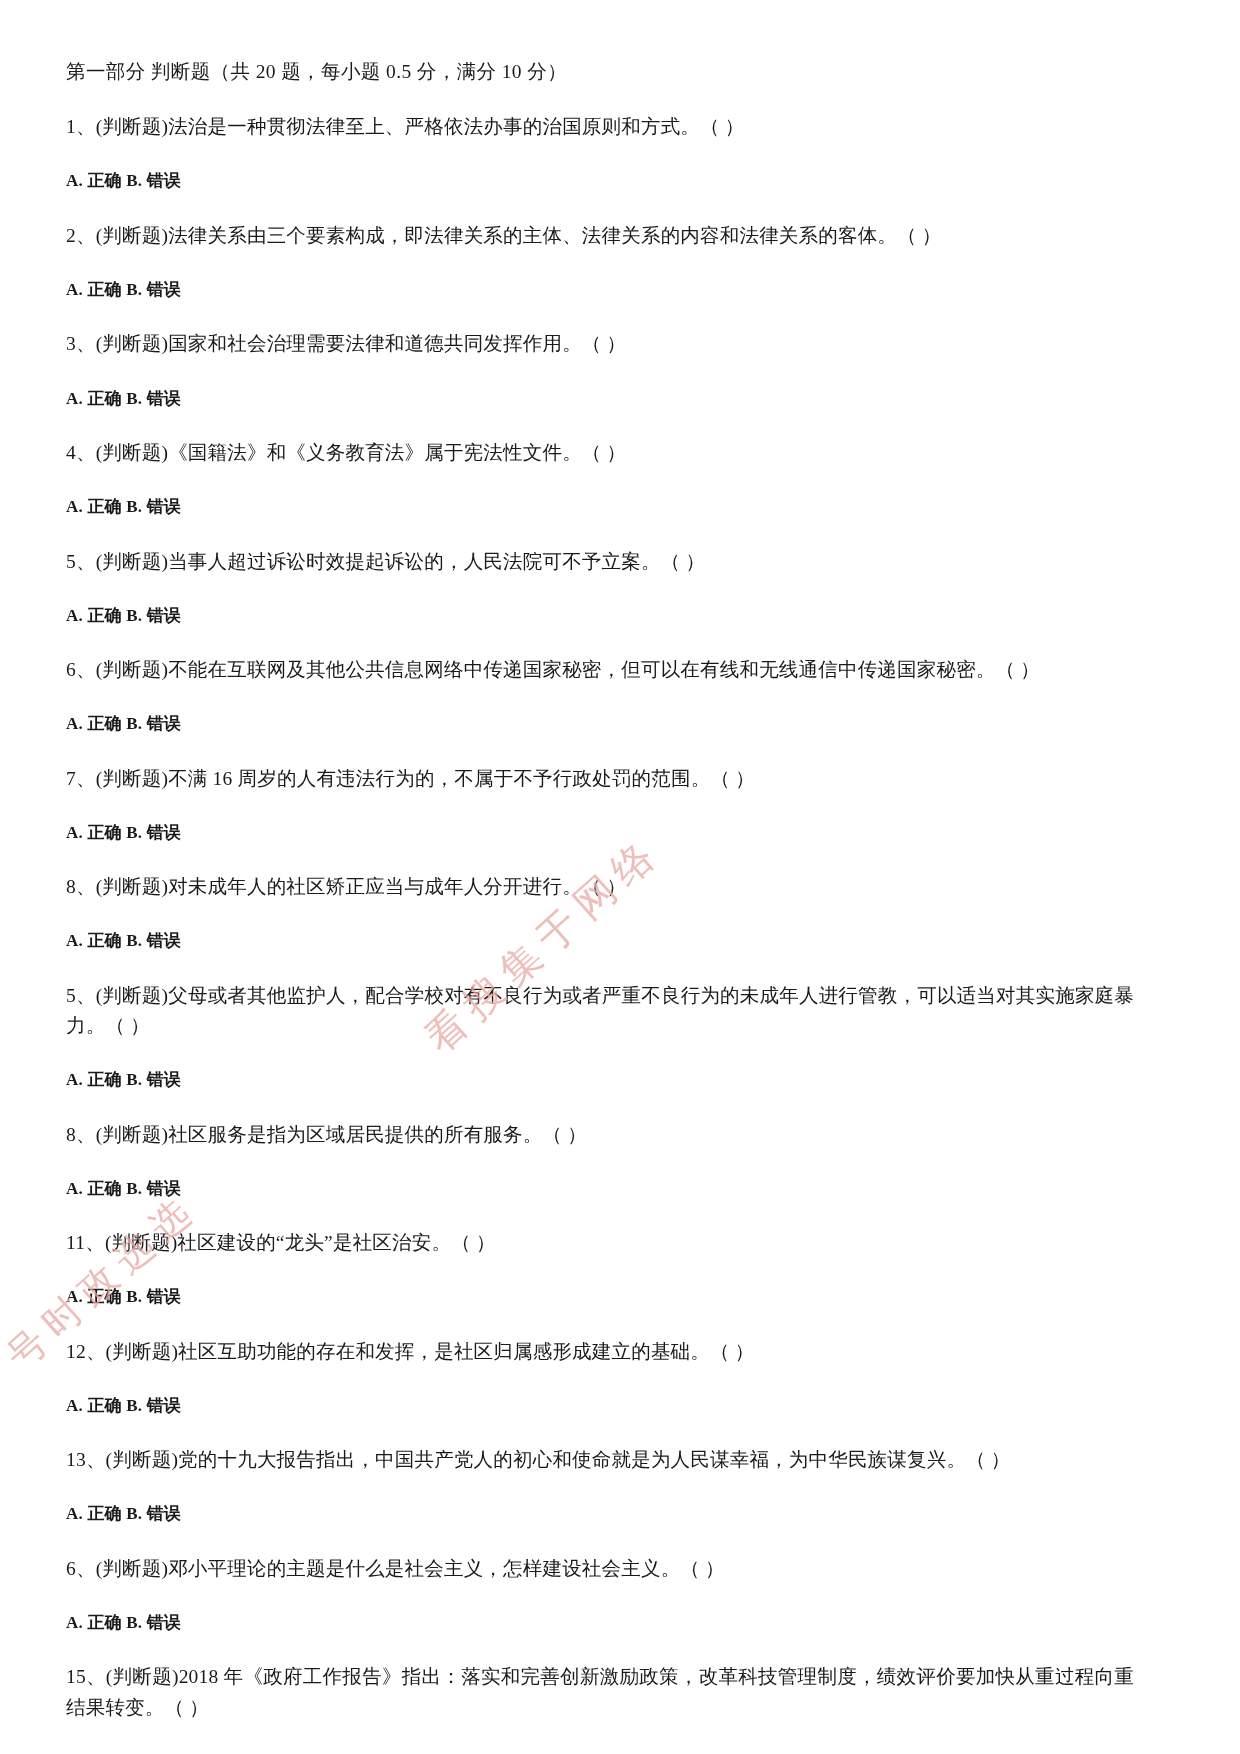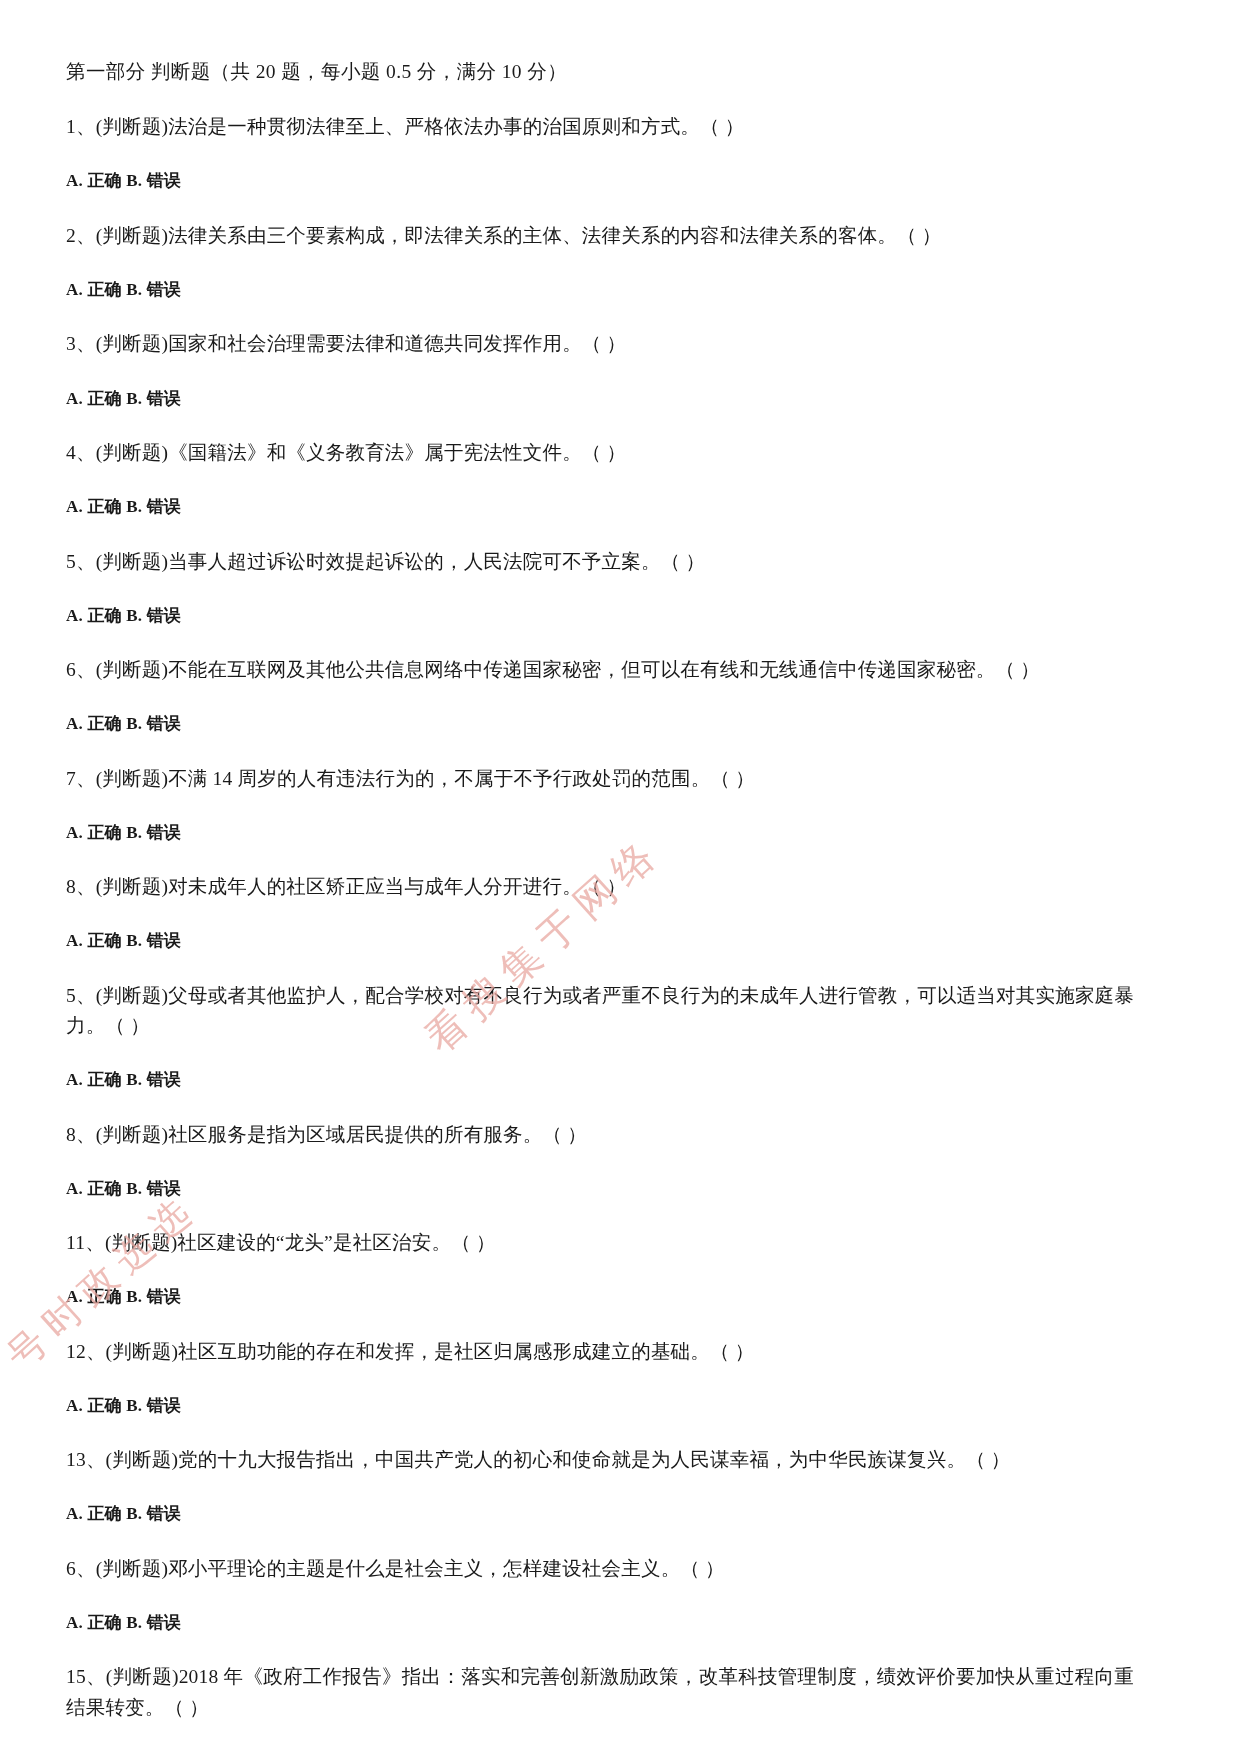--- a/index.html
+++ b/index.html
@@ -110,21 +110,21 @@
     <p class="q-text">5、(判断题)当事人超过诉讼时效提起诉讼的，人民法院可不予立案。（          ）</p>
     <p class="q-options">A. 正确 B. 错误</p>
   </div>
 
   <div class="q-block">
     <p class="q-text">6、(判断题)不能在互联网及其他公共信息网络中传递国家秘密，但可以在有线和无线通信中传递国家秘密。（          ）</p>
     <p class="q-options">A. 正确 B. 错误</p>
   </div>
 
   <div class="q-block">
-    <p class="q-text">7、(判断题)不满 14 周岁的人有违法行为的，不属于不予行政处罚的范围。（          ）</p>
+    <p class="q-text">7、(判断题)不满 16 周岁的人有违法行为的，不属于不予行政处罚的范围。（          ）</p>
     <p class="q-options">A. 正确 B. 错误</p>
   </div>
 
   <div class="q-block">
     <p class="q-text">8、(判断题)对未成年人的社区矫正应当与成年人分开进行。（          ）</p>
     <p class="q-options">A. 正确 B. 错误</p>
   </div>
 
   <div class="q-block">
     <p class="q-text">5、(判断题)父母或者其他监护人，配合学校对有不良行为或者严重不良行为的未成年人进行管教，可以适当对其实施家庭暴力。（          ）</p>

